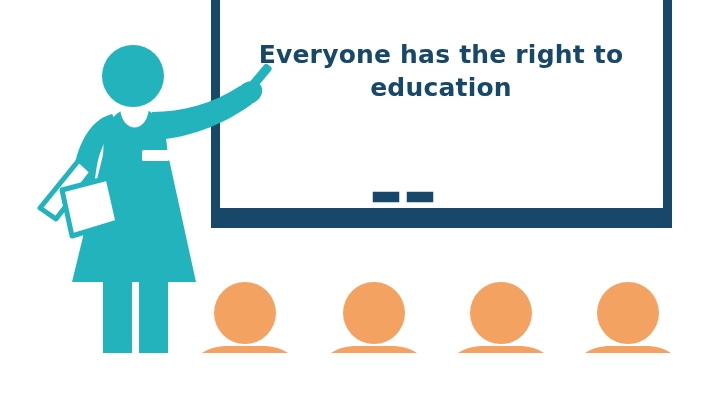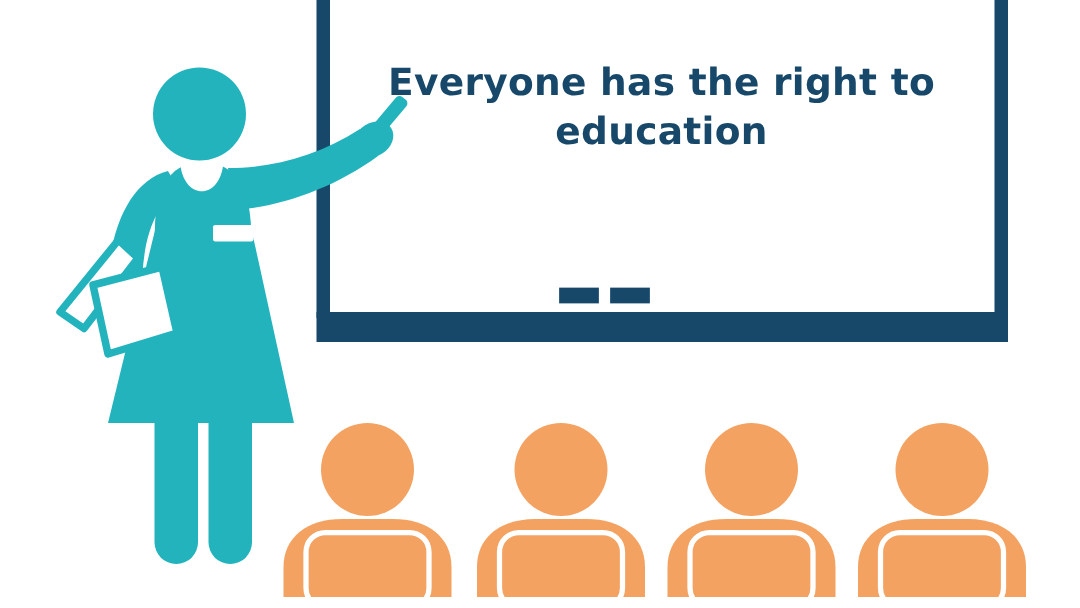--- a/index.html
+++ b/index.html
@@ -7,22 +7,22 @@
     margin: 0;
     padding: 0;
     background: #ffffff;
   }
   body {
     font-family: "DejaVu Sans", "Liberation Sans", sans-serif;
   }
   #scene {
     position: relative;
     width: 720px;
-    height: 398px;
-    background: #4d7c0f;
+    height: 353px;
+    background: #c4b5fd;
     overflow: hidden;
   }
   #scene svg {
     display: block;
   }
   .board-title {
     font-family: "DejaVu Sans", "Liberation Sans", sans-serif;
     font-weight: bold;
     font-size: 25px;
     letter-spacing: 0.2px;

